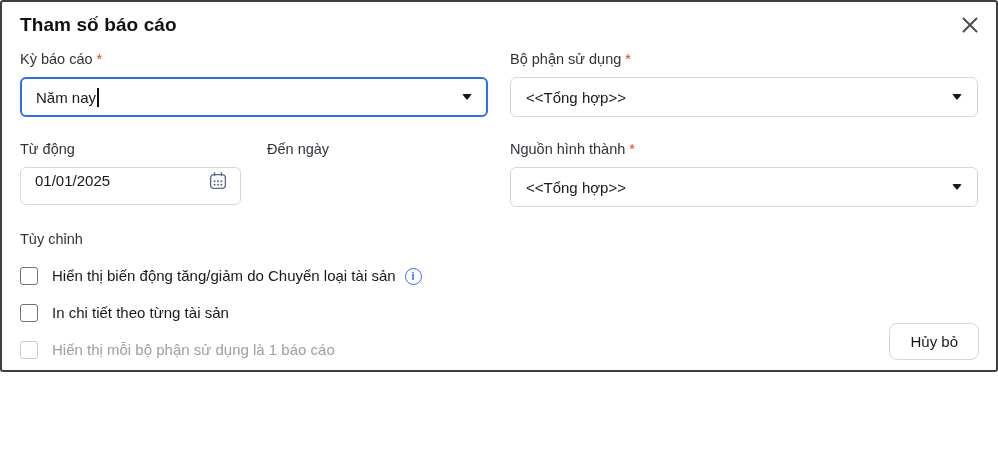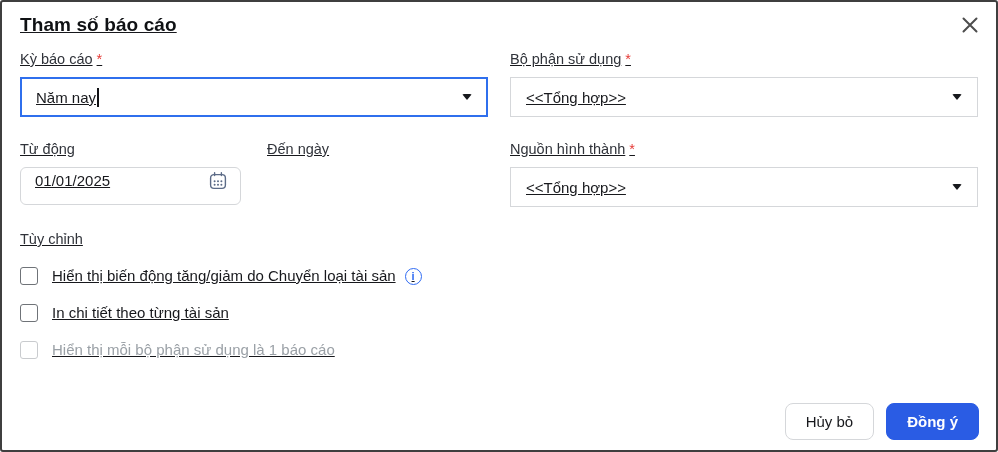--- a/index.html
+++ b/index.html
@@ -4,26 +4,25 @@
 <style>
   * { box-sizing: border-box; margin: 0; padding: 0; }
   html, body { background: #ffffff; }
   body {
     font-family: "Liberation Sans", "DejaVu Sans", sans-serif;
     width: 998px; height: 452px;
     color: #17181c;
   }
   .dialog {
     position: relative;
-    width: 998px; height: 452px;
+    width: 998px; height: 372px;
     background: #ffffff;
     border: 2px solid #3f3f3f;
     border-radius: 3px;
     overflow: hidden;
-    text-decoration: underline;
   }
   .dialog-inner { padding: 0 17px 0 18px; }
 
   
   .dialog-header { padding-top: 12px; }
   .dialog-title {
     font-size: 19px; font-weight: 700; color: #0f1114;
     letter-spacing: .1px;
   }
   .close-btn {
@@ -43,21 +42,21 @@
   .row-2 { margin-top: 22px; }
   .field-label {
     font-size: 14.5px; color: #30333a; line-height: 20px;
     margin-bottom: 8px;
   }
   .req { color: #e53935; margin-left: 4px; font-size: 14.5px; }
 
   .select-box {
     height: 40px;
     border: 1px solid #d5d7da;
-    border-radius: 0;
+    border-radius: 6px;
     display: flex; align-items: center; justify-content: space-between;
     padding: 0 15px;
     font-size: 15px; color: #17181c;
     background: #fff; cursor: pointer;
   }
   .select-box.focused {
     border: 2px solid #2f6fed;
     padding: 0 14px;
   }
   .caret {
@@ -243,15 +242,14 @@
       <div class="check-row disabled">
         <span class="checkbox"></span>
         <span class="check-label">Hiển thị mỗi bộ phận sử dụng là 1 báo cáo</span>
       </div>
     </div>
 
   </div>
 
   <div class="footer">
     <button class="btn btn-secondary">Hủy bỏ</button>
-    <button class="btn btn-primary">Đồng ý</button>
   </div>
 </div>
 
 </body></html>

